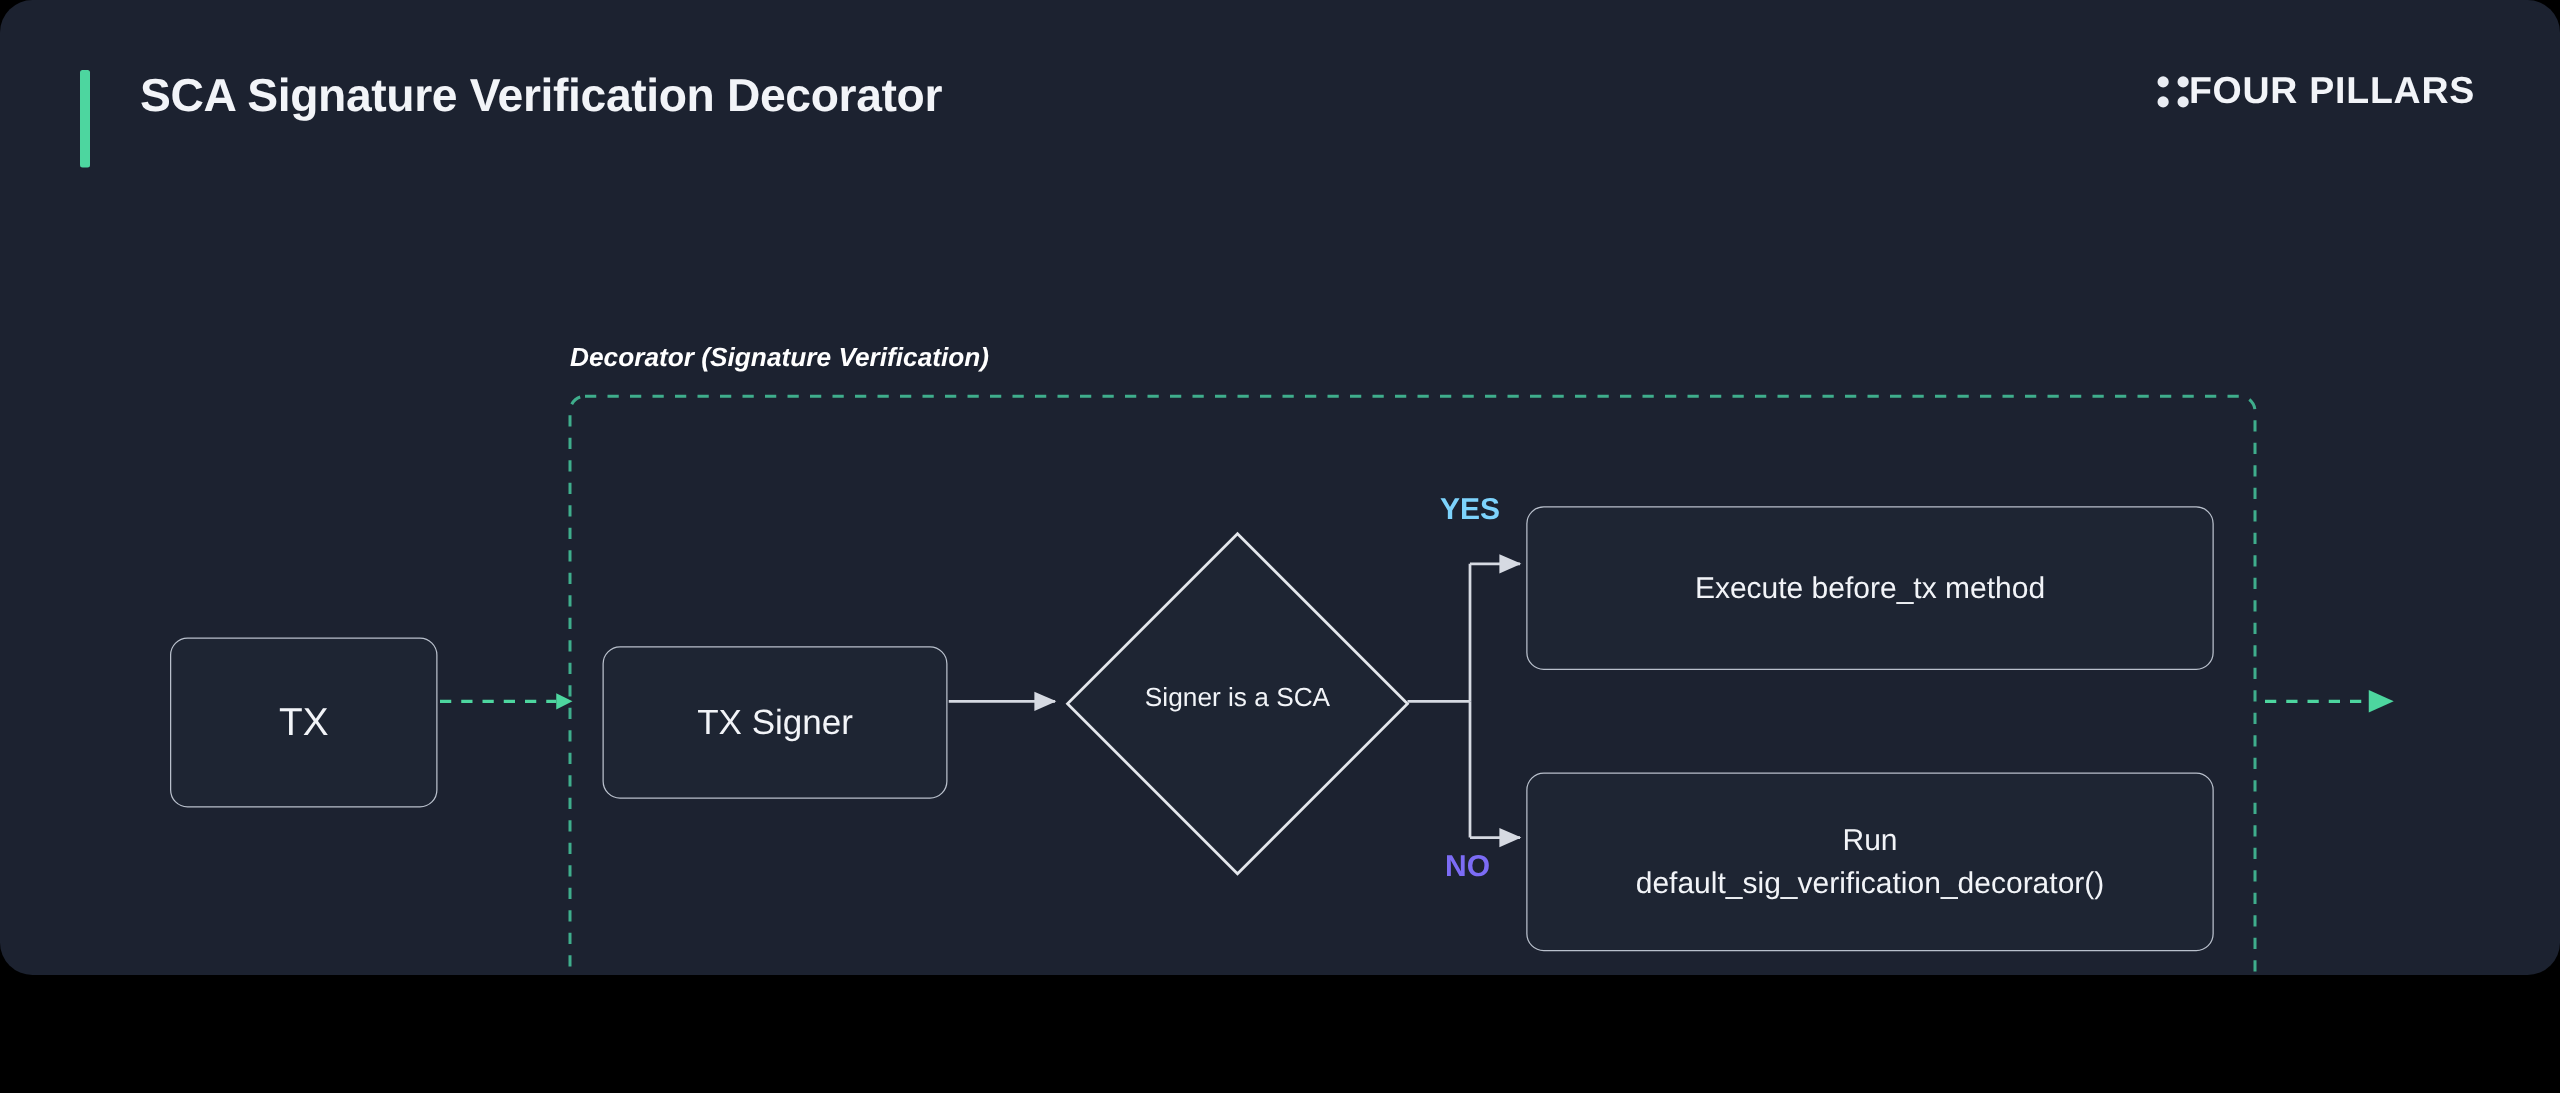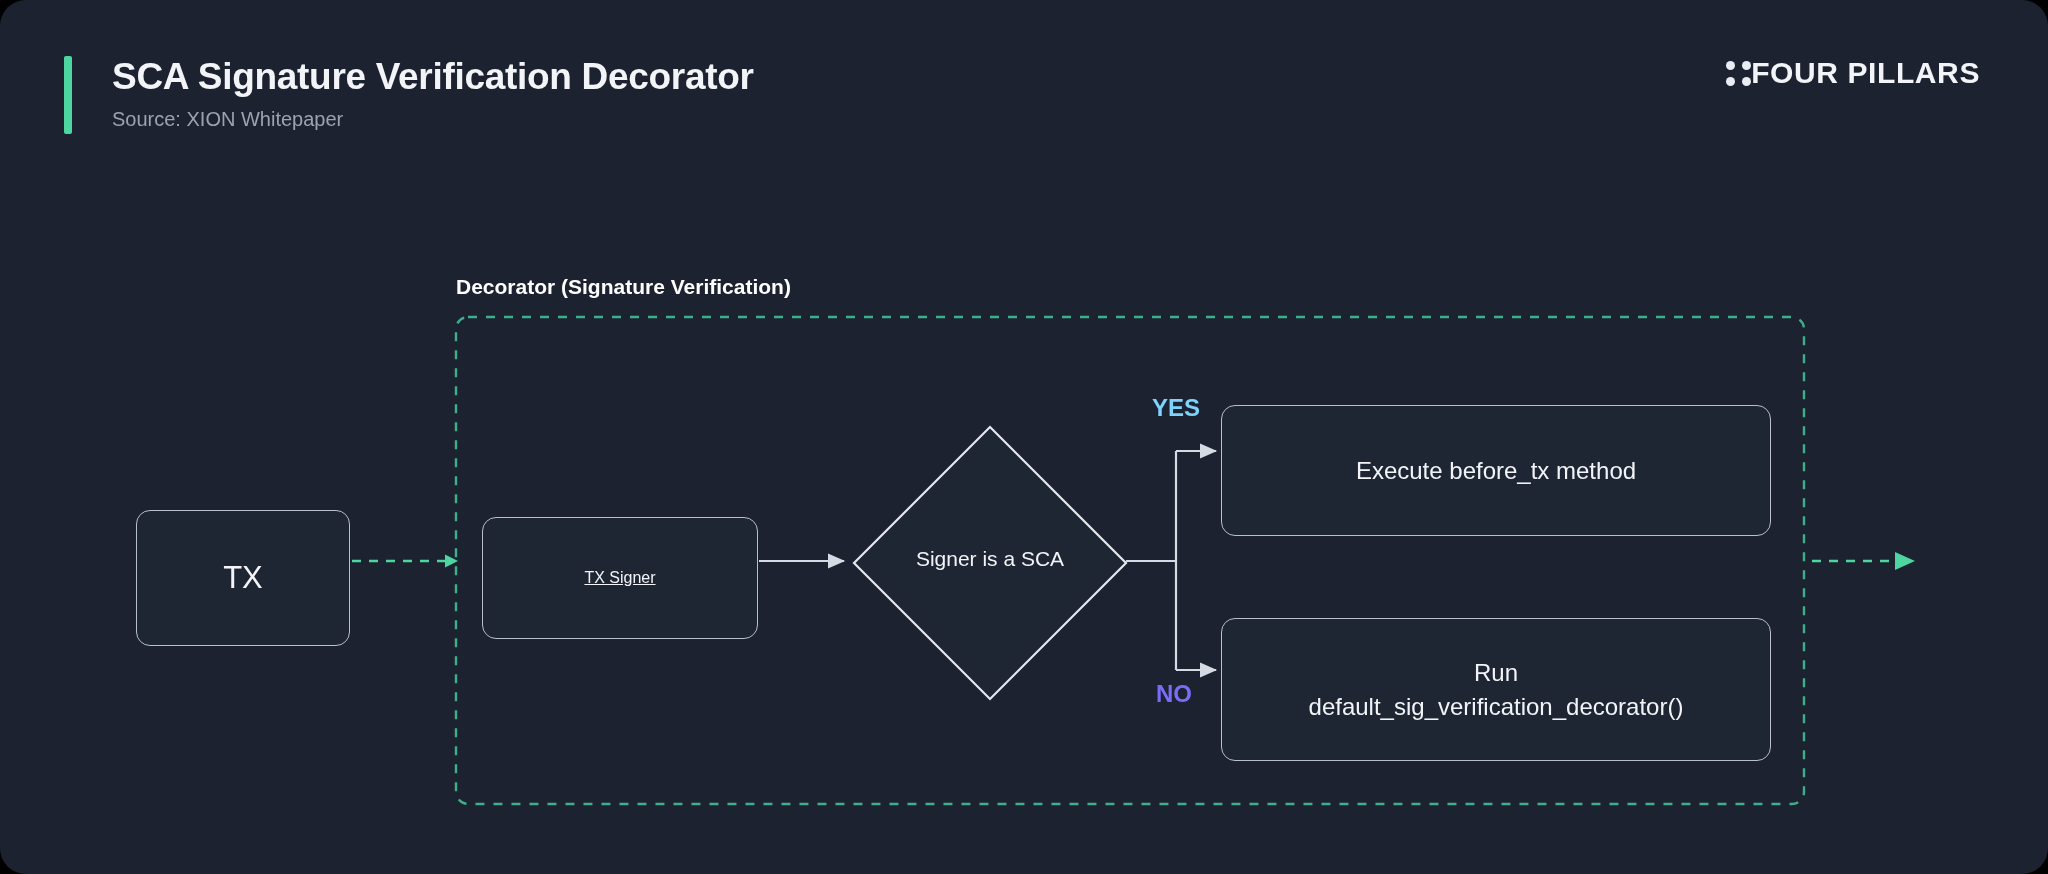--- a/index.html
+++ b/index.html
@@ -9,21 +9,21 @@
     width: 2048px;
     height: 874px;
     background: #000000;
     font-family: "Liberation Sans", sans-serif;
     overflow: hidden;
   }
 
   #canvas {
     position: relative;
     width: 2048px;
-    height: 874px;
+    height: 780px;
     background: #1c2230;
     border-radius: 26px;
     overflow: hidden;
   }
 
   
   #header {
     position: absolute;
     left: 0; top: 0;
     width: 2048px;
@@ -112,20 +112,21 @@
 
   
   #decorator-label {
     position: absolute;
     left: 456px;
     top: 275px;
     font-size: 21px;
     font-weight: bold;
     color: #ffffff;
     white-space: nowrap;
+    font-style: italic;
   }
 
   
   .node-box {
     position: absolute;
     border: 1.6px solid #b9c0cc;
     border-radius: 14px;
     background: #1e2533;
     display: flex;
     align-items: center;
@@ -138,22 +139,21 @@
   #node-tx {
     left: 136px;  top: 490px;
     width: 214px; height: 136px;
     font-size: 31px;
     text-align: right;
   }
 
   #node-tx-signer {
     left: 482px; top: 497px;
     width: 276px; height: 122px;
-    font-size: 16px;
-    text-decoration: underline;
+    font-size: 28px;
   }
 
   #node-execute {
     left: 1221px; top: 385px;
     width: 550px;  height: 131px;
     font-size: 24px;
   }
 
   #node-run {
     left: 1221px; top: 598px;
@@ -196,21 +196,20 @@
 <body>
 
 <div id="canvas">
 
   <div id="header">
 
     <div id="accent-bar"></div>
 
     <div id="title-block">
       <div id="page-title">SCA Signature Verification Decorator</div>
-      <div id="page-subtitle">Source: XION Whitepaper</div>
     </div>
 
     <div id="brand">
       <span id="brand-dots">
         <i></i>
           <i></i>
           <i></i>
           <i></i>
       </span>
       <span id="brand-name">FOUR PILLARS</span>

